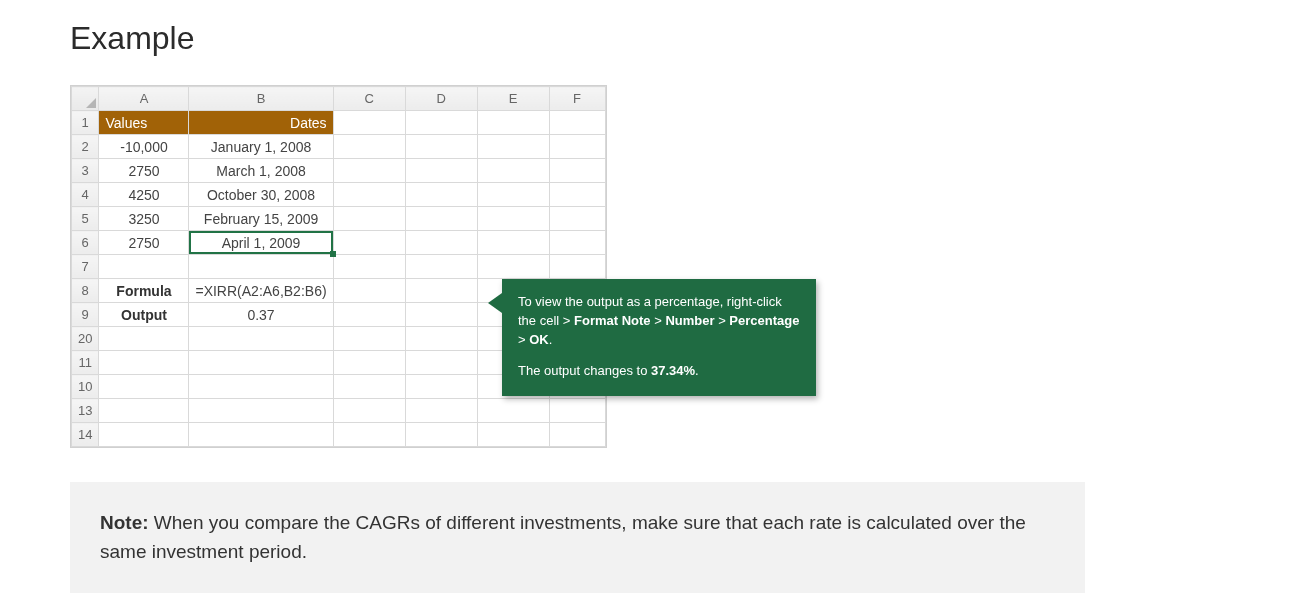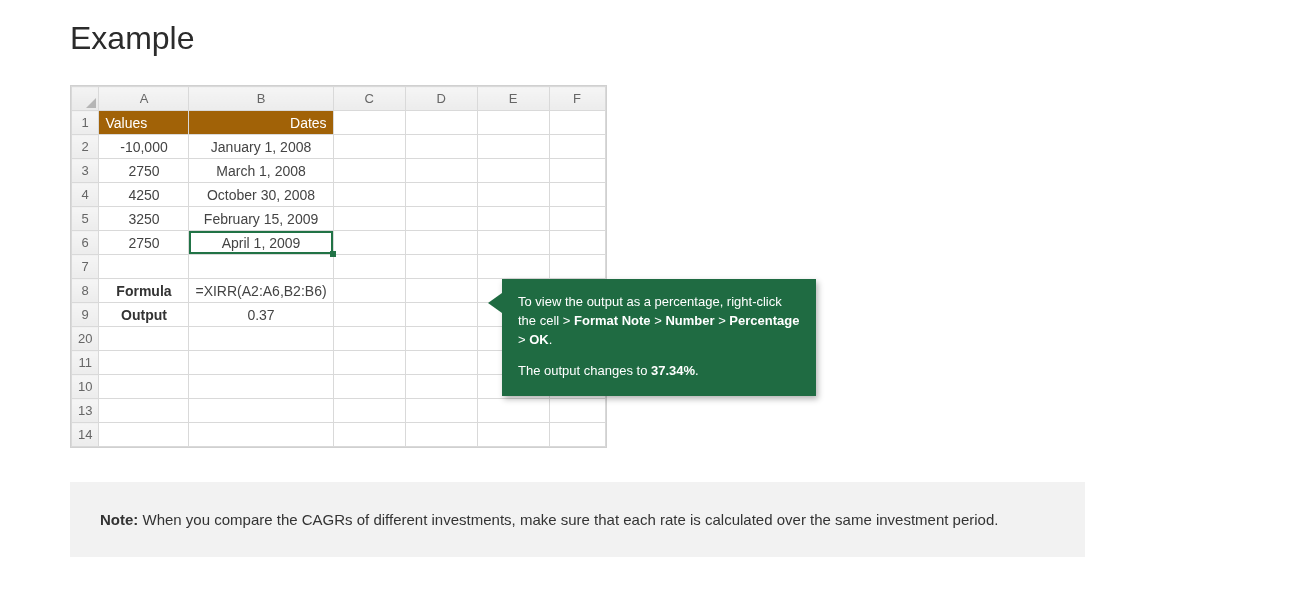--- a/index.html
+++ b/index.html
@@ -117,21 +117,21 @@
     border-color: transparent #1f6b42 transparent transparent;
   }
   .callout p { margin:0 0 12px 0; }
   .callout p:last-child { margin-bottom:0; }
   .callout b { font-weight:700; }
 
   .notebox {
     margin-top: 30px;
     background: #f2f2f2;
     padding: 26px 30px;
-    font-size: 15px;
+    font-size: 19px;
     color: #333;
     line-height: 1.55;
     max-width: 955px;
   }
   .notebox b { font-weight:600; }
 
   
   th.wA{width:90px}th.wB{width:130px}th.wC{width:72px}th.wD{width:72px}th.wE{width:72px}th.wF{width:56px}
 </style>
 </head>

